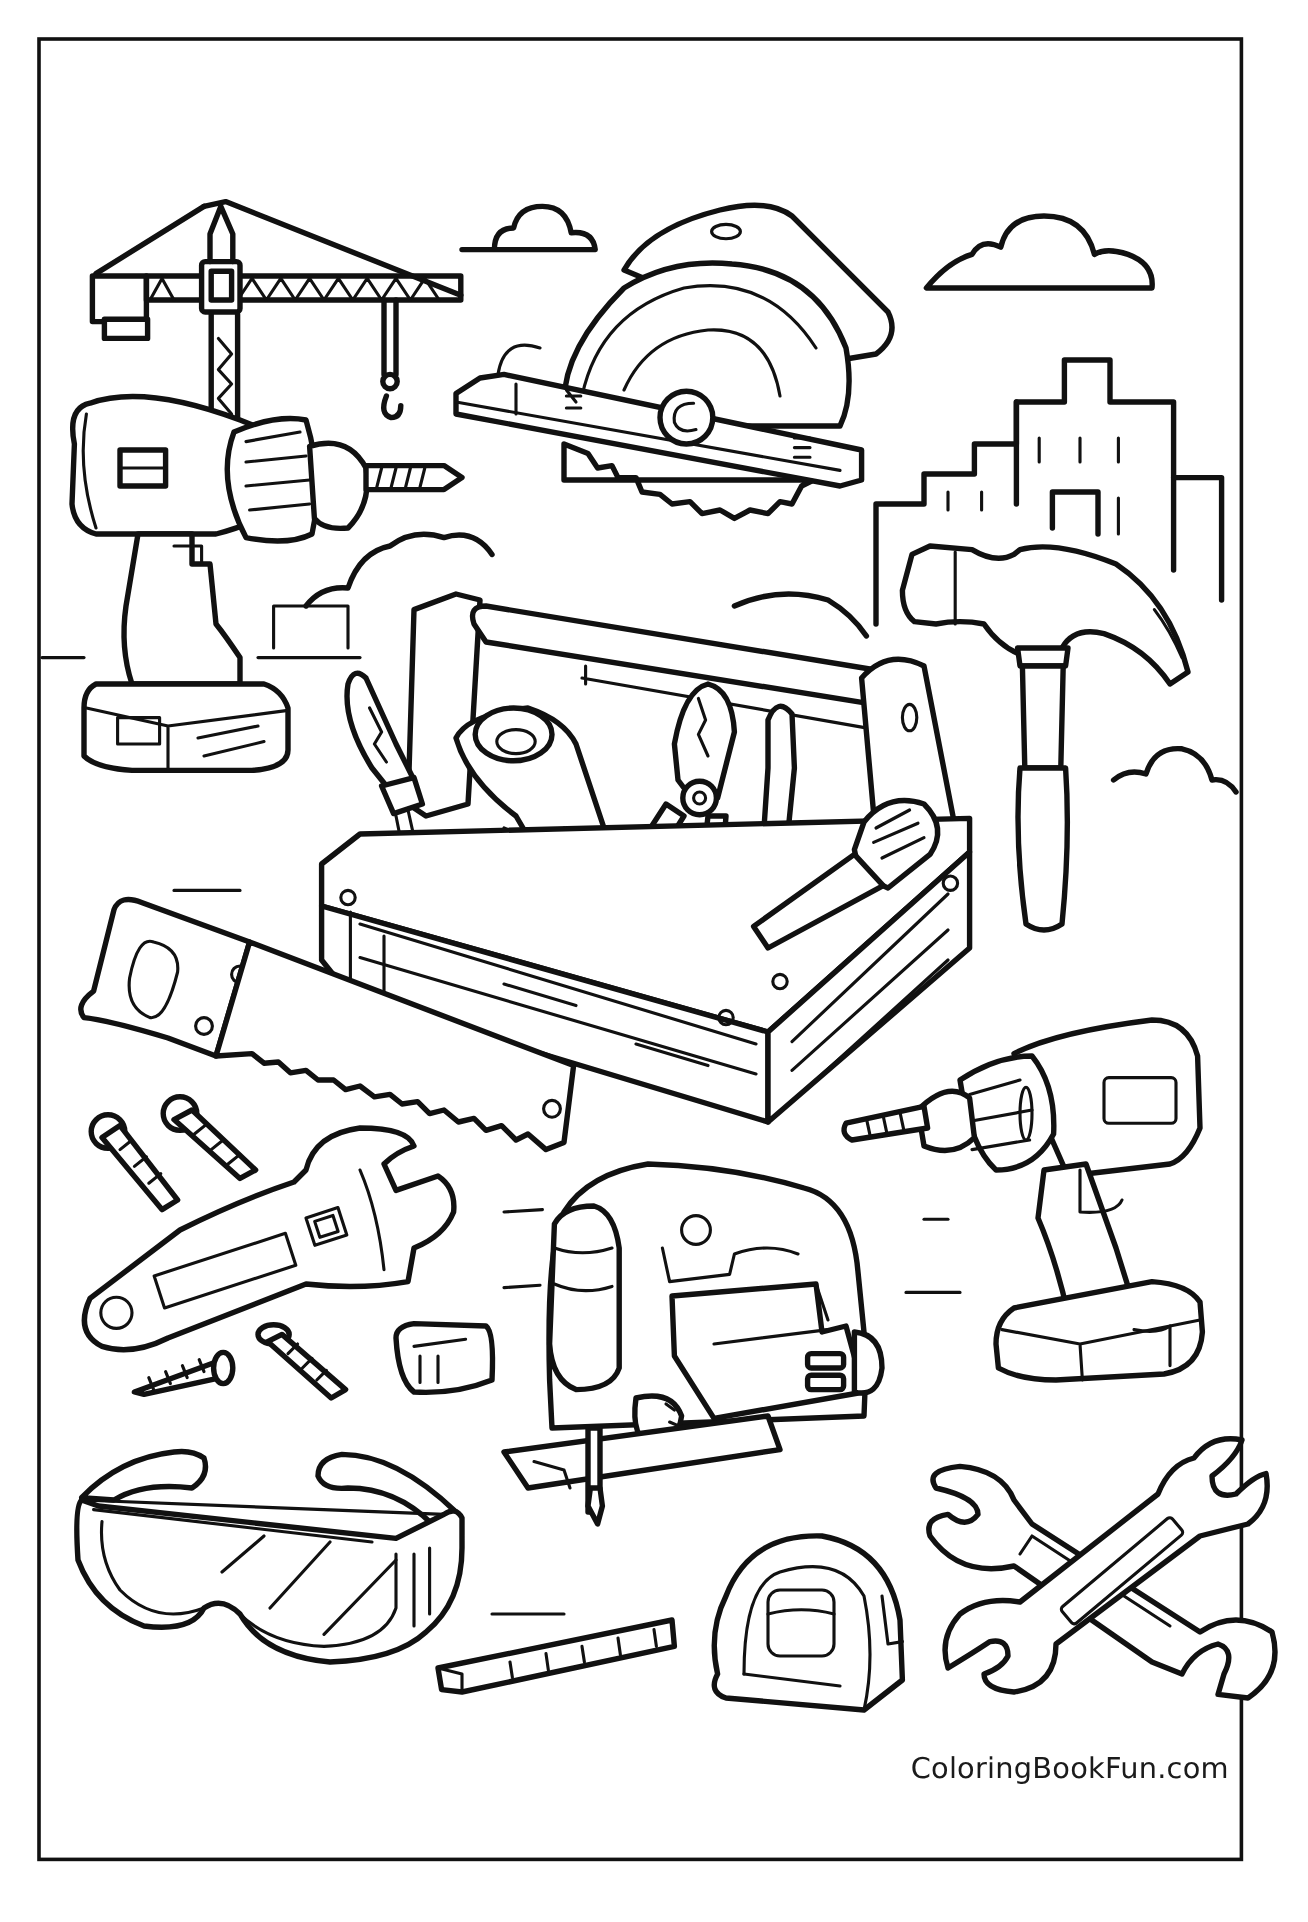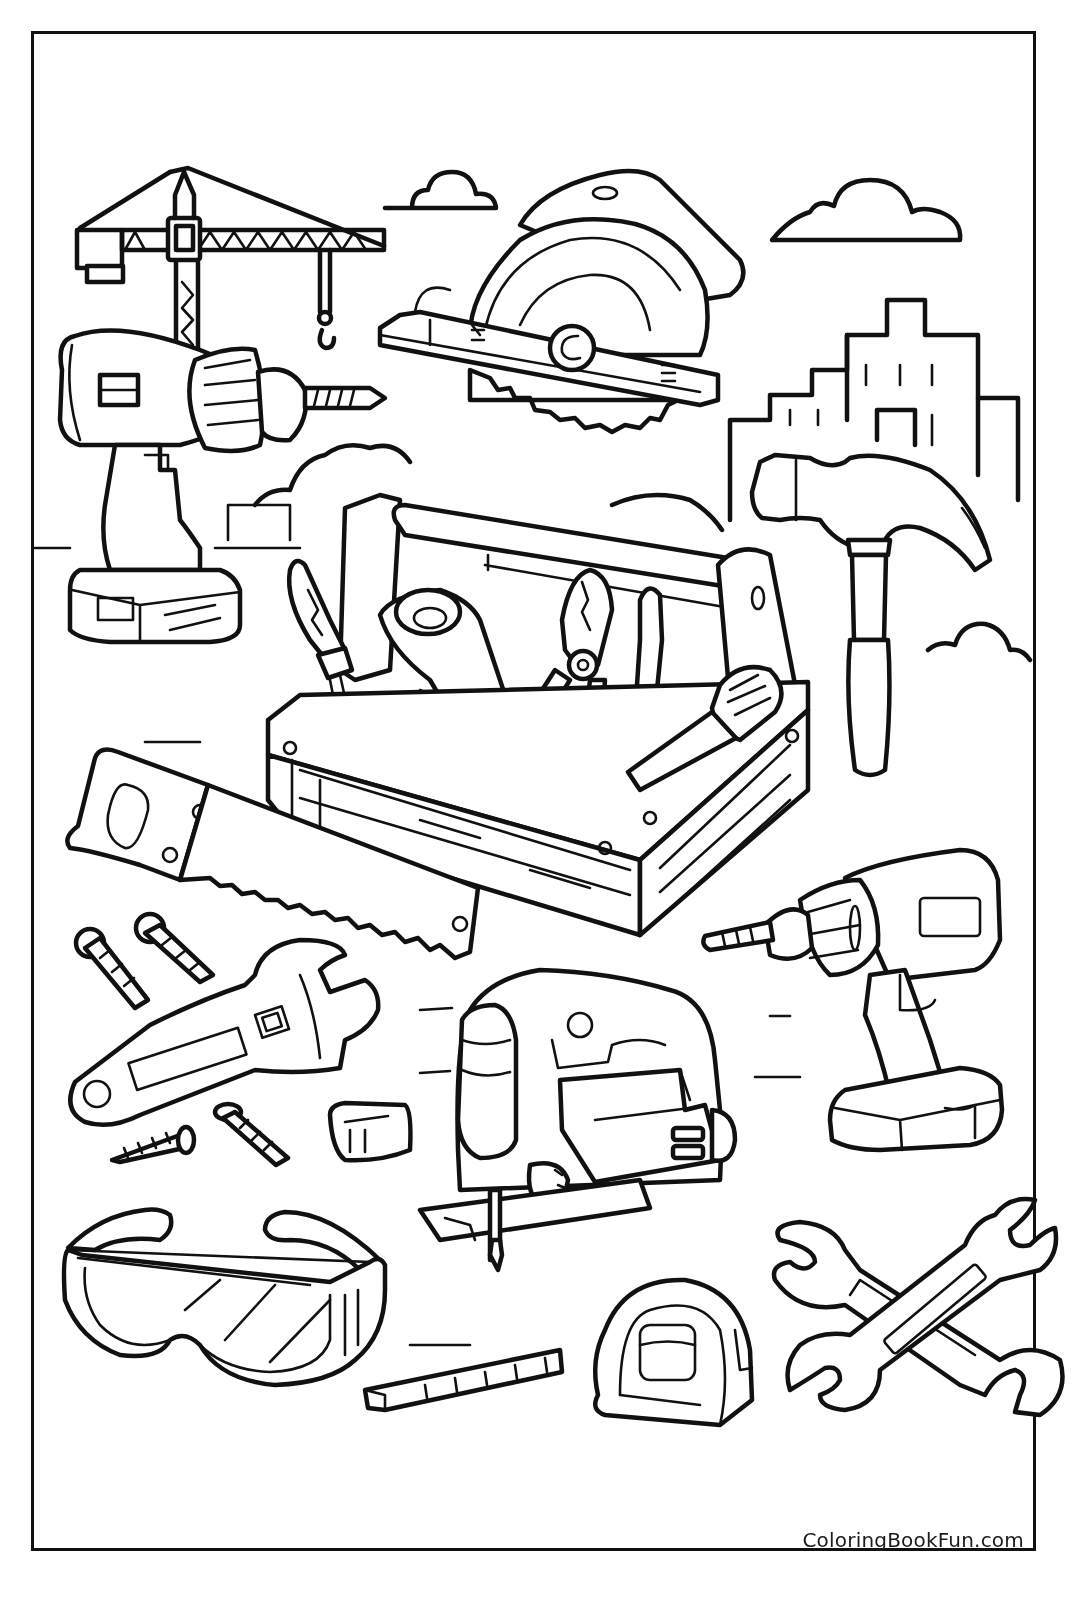--- a/index.html
+++ b/index.html
@@ -3,21 +3,21 @@
 <meta charset="utf-8">
 <style>
   html,body{margin:0;padding:0;background:#ffffff;}
   body{width:1090px;height:1602px;position:relative;overflow:hidden;font-family:"DejaVu Sans",sans-serif;}
   .page-frame{position:absolute;left:31px;top:31px;width:1005px;height:1520px;border:3px solid #111;box-sizing:border-box;background:#fff;}
   svg.art{position:absolute;left:0;top:0;width:1090px;height:1602px;}
   svg.art *{vector-effect:non-scaling-stroke;}
   .ln{fill:none;stroke:#111;stroke-width:4.5;stroke-linecap:round;stroke-linejoin:round;}
   .th{fill:none;stroke:#111;stroke-width:2.6;stroke-linecap:round;stroke-linejoin:round;}
   .fw{fill:#fff;stroke:#111;stroke-width:4.5;stroke-linejoin:round;stroke-linecap:round;}
-  .watermark{position:absolute;right:66px;top:1528px;font-family:"DejaVu Sans",sans-serif;font-size:20px;color:#1b1b1b;letter-spacing:0.2px;}
+  .watermark{position:absolute;right:66px;top:1460px;font-family:"DejaVu Sans",sans-serif;font-size:24px;color:#1b1b1b;letter-spacing:0.2px;}
 </style>
 </head>
 <body>
 
 <div class="page-frame"></div>
 
 <svg class="art" viewBox="0 0 1090 1602">
 
   <g>
     <path class="ln" d="M385,208 L412,208 Q412,190 428,190 Q432,172 452,172 Q472,172 476,194 Q494,192 496,208 Z"></path>

